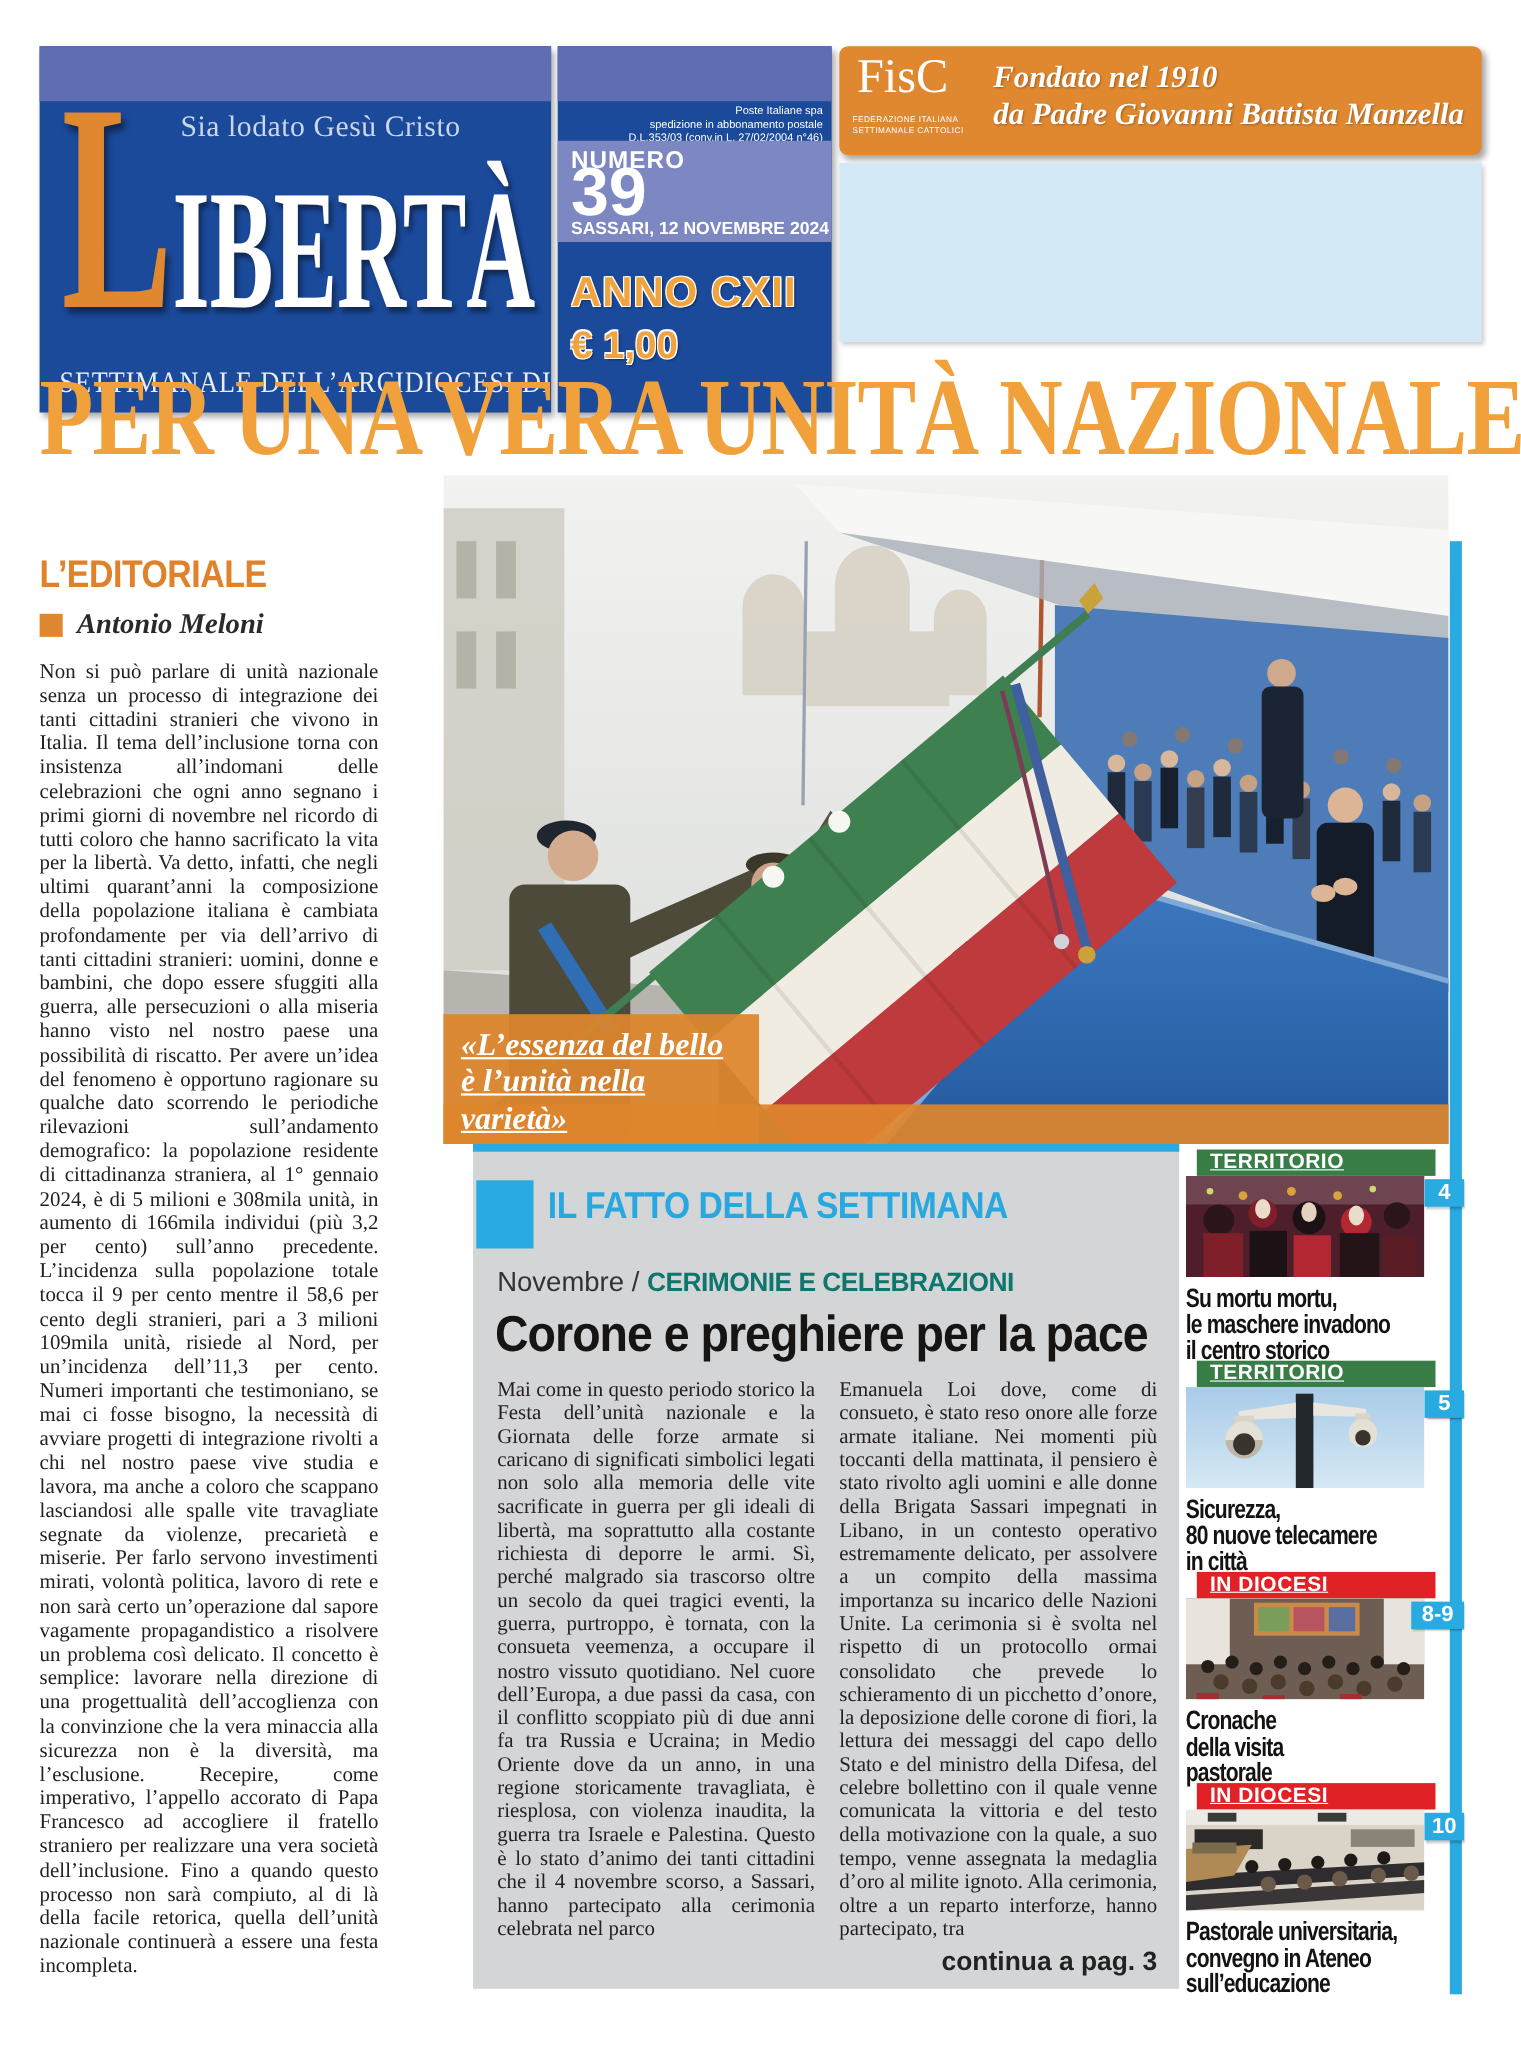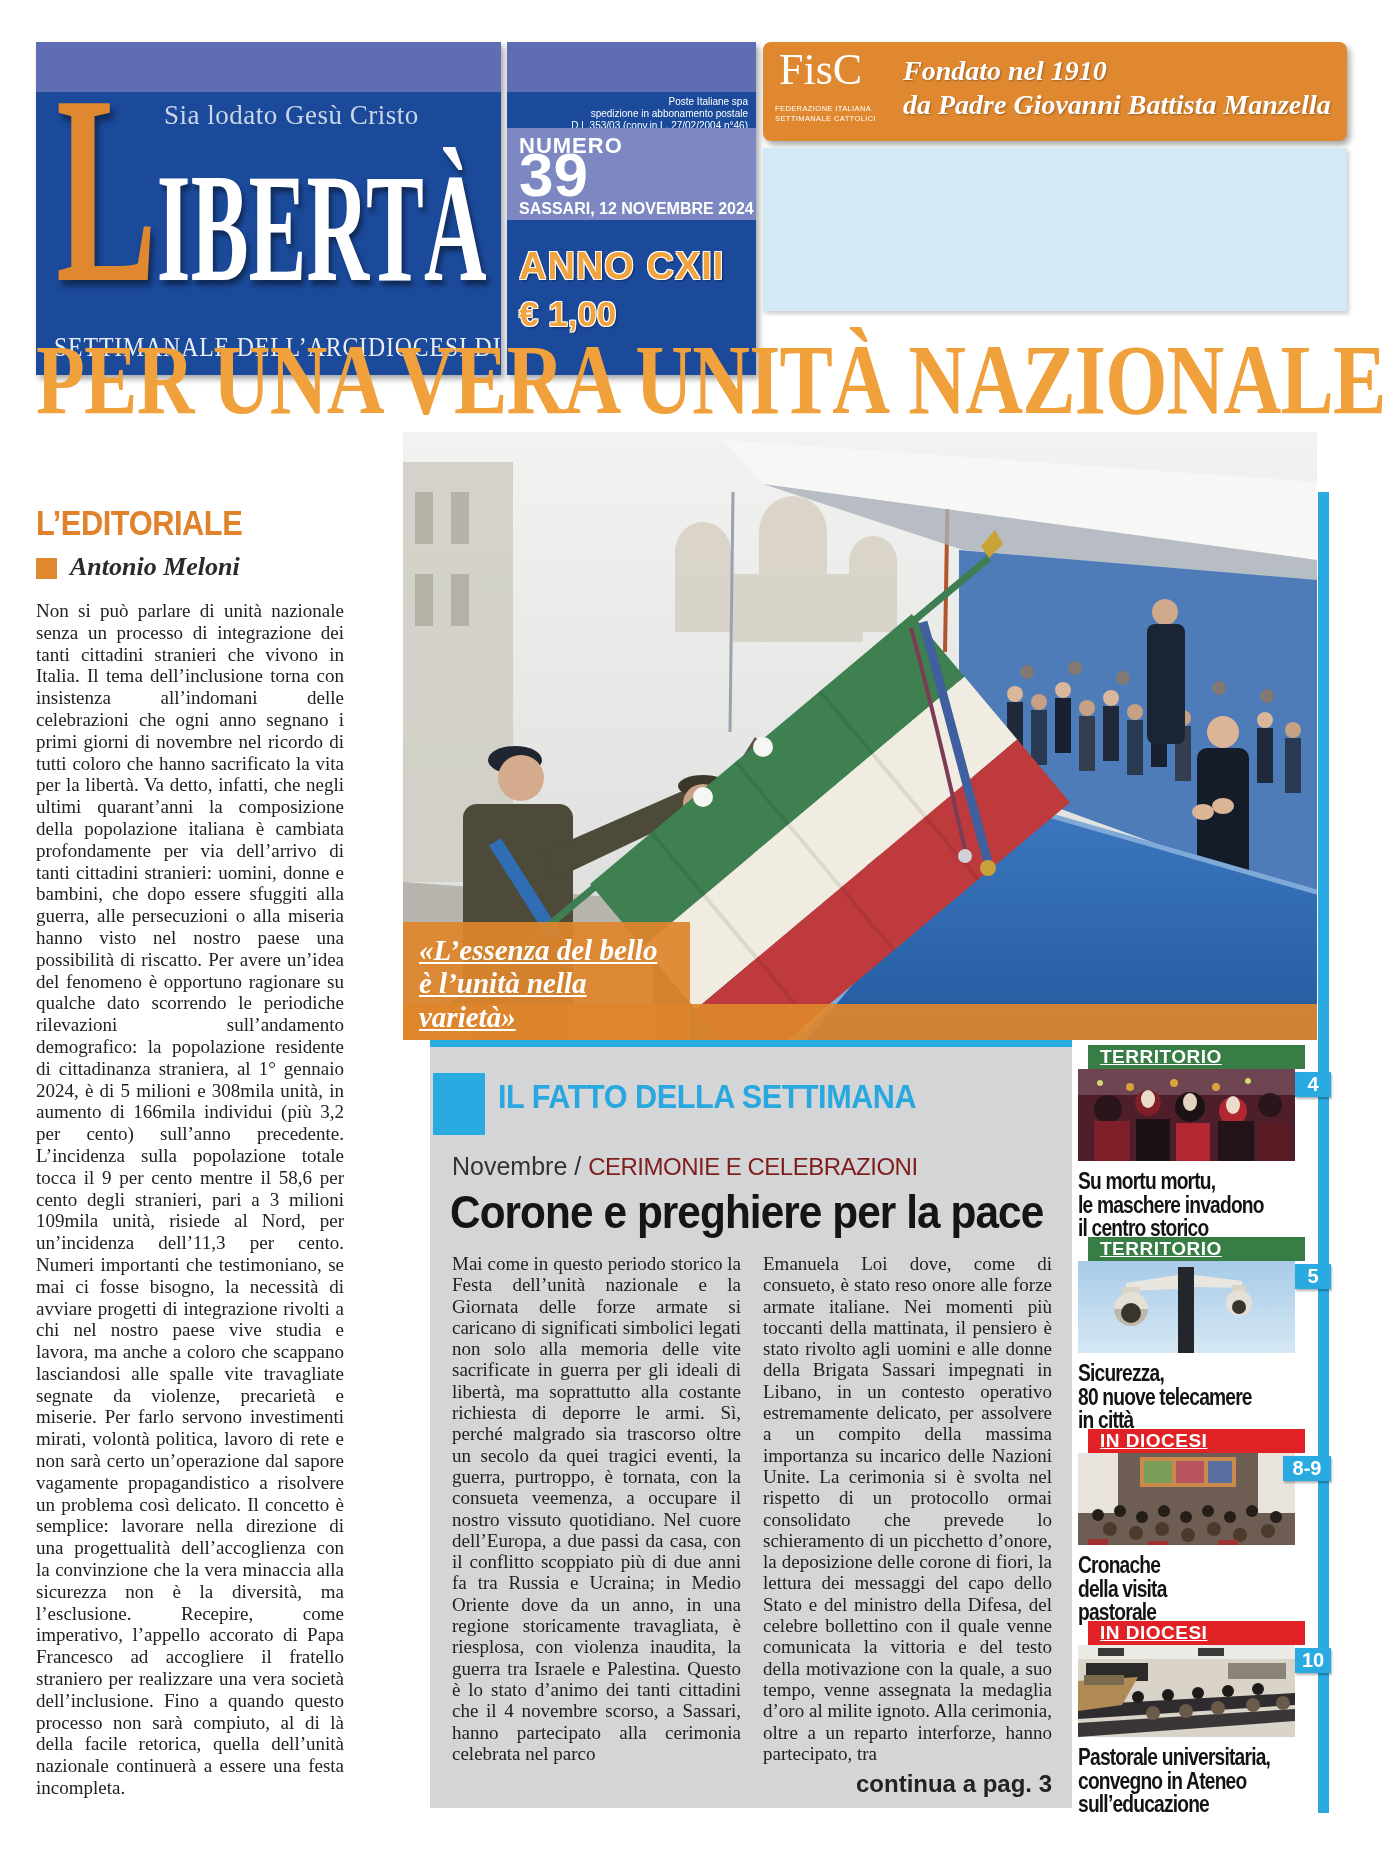--- a/index.html
+++ b/index.html
@@ -179,21 +179,21 @@
 
     </div>
   </div>
 
   <div class="ab" style="left:1318px;top:492px;width:11px;height:1321px;background:#29abe2;"></div>
 
   <div class="ab" style="left:430px;top:1040px;width:642px;height:768px;background:#d4d5d6;border-top:7px solid #29abe2;box-sizing:border-box;">
     <div class="ab" style="left:3px;top:26px;width:52px;height:62px;background:#29abe2;"></div>
     <div class="ab sans cond" style="left:68px;top:30px;font-size:34px;font-weight:bold;color:#29a8e0;letter-spacing:-.5px;transform:scaleX(.9);white-space:nowrap;">IL FATTO DELLA SETTIMANA</div>
     <div class="ab sans" style="left:22px;top:105px;white-space:nowrap;">
-      <span style="font-size:25px;color:#333;">Novembre / </span><span style="font-size:24px;font-weight:normal;color:#7f1d1d;letter-spacing:-.5px;">CERIMONIE E CELEBRAZIONI</span>
+      <span style="font-size:25px;color:#333;">Novembre / </span><span style="font-size:24px;font-weight:bold;color:#0f766e;letter-spacing:-.5px;">CERIMONIE E CELEBRAZIONI</span>
     </div>
     <div class="ab sans cond" style="left:20px;top:138px;font-size:46px;font-weight:bold;color:#171514;letter-spacing:-1px;transform:scaleX(.92);white-space:nowrap;width:700px;">Corone e preghiere per la pace</div>
     <div class="ab bodytext" style="left:22px;top:206px;width:289px;height:530px;font-size:19px;line-height:21.3px;overflow:hidden;">Mai come in questo periodo storico la Festa dell’unità nazionale e la Giornata delle forze armate si caricano di significati simbolici legati non solo alla memoria delle vite sacrificate in guerra per gli ideali di libertà, ma soprattutto alla costante richiesta di deporre le armi. Sì, perché malgrado sia trascorso oltre un secolo da quei tragici eventi, la guerra, purtroppo, è tornata, con la consueta veemenza, a occupare il nostro vissuto quotidiano. Nel cuore dell’Europa, a due passi da casa, con il conflitto scoppiato più di due anni fa tra Russia e Ucraina; in Medio Oriente dove da un anno, in una regione storicamente travagliata, è riesplosa, con violenza inaudita, la guerra tra Israele e Palestina. Questo è lo stato d’animo dei tanti cittadini che il 4 novembre scorso, a Sassari, hanno partecipato alla cerimonia celebrata nel parco</div>
     <div class="ab bodytext" style="left:333px;top:206px;width:289px;height:530px;font-size:19px;line-height:21.3px;overflow:hidden;">Emanuela Loi dove, come di consueto, è stato reso onore alle forze armate italiane. Nei momenti più toccanti della mattinata, il pensiero è stato rivolto agli uomini e alle donne della Brigata Sassari impegnati in Libano, in un contesto operativo estremamente delicato, per assolvere a un compito della massima importanza su incarico delle Nazioni Unite. La cerimonia si è svolta nel rispetto di un protocollo ormai consolidato che prevede lo schieramento di un picchetto d’onore, la deposizione delle corone di fiori, la lettura dei messaggi del capo dello Stato e del ministro della Difesa, del celebre bollettino con il quale venne comunicata la vittoria e del testo della motivazione con la quale, a suo tempo, venne assegnata la medaglia d’oro al milite ignoto. Alla cerimonia, oltre a un reparto interforze, hanno partecipato, tra</div>
     <div class="ab sans" style="left:333px;top:723px;width:289px;text-align:right;font-size:24px;font-weight:bold;color:#222;">continua a pag. 3</div>
   </div>
 
   <div class="ab" style="left:1078px;top:1045px;width:255px;height:192px;">
     <div class="ab secbar green" style="left:10px;top:0;width:205px;height:24px;">TERRITORIO</div>
     <div class="ab" style="left:0;top:24px;width:217px;height:92px;overflow:hidden;">

